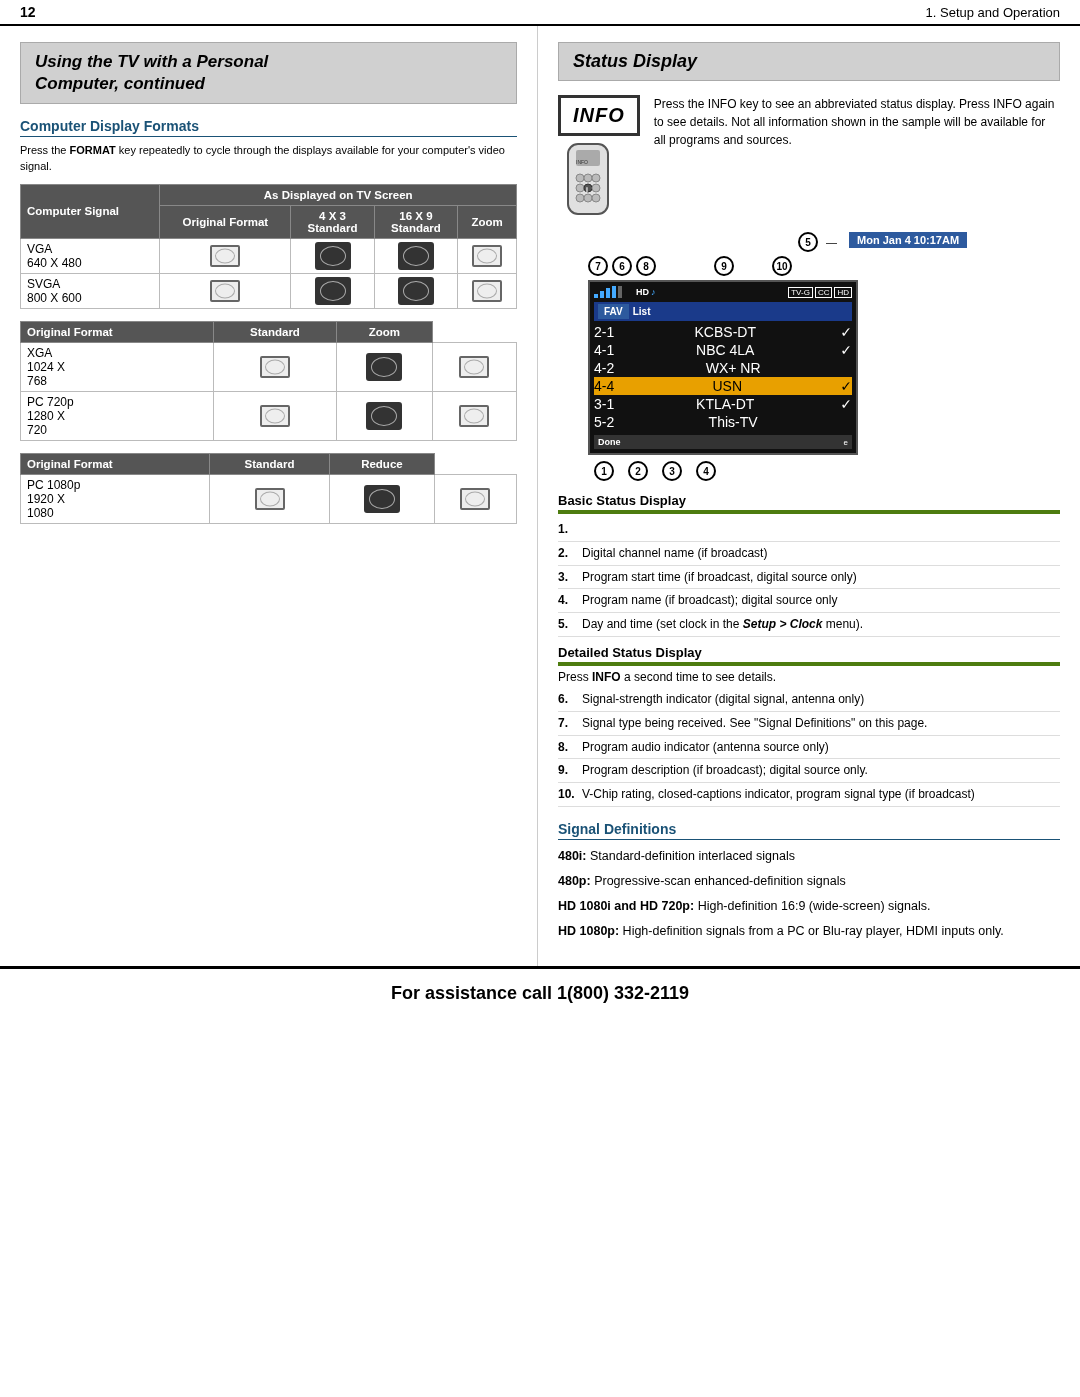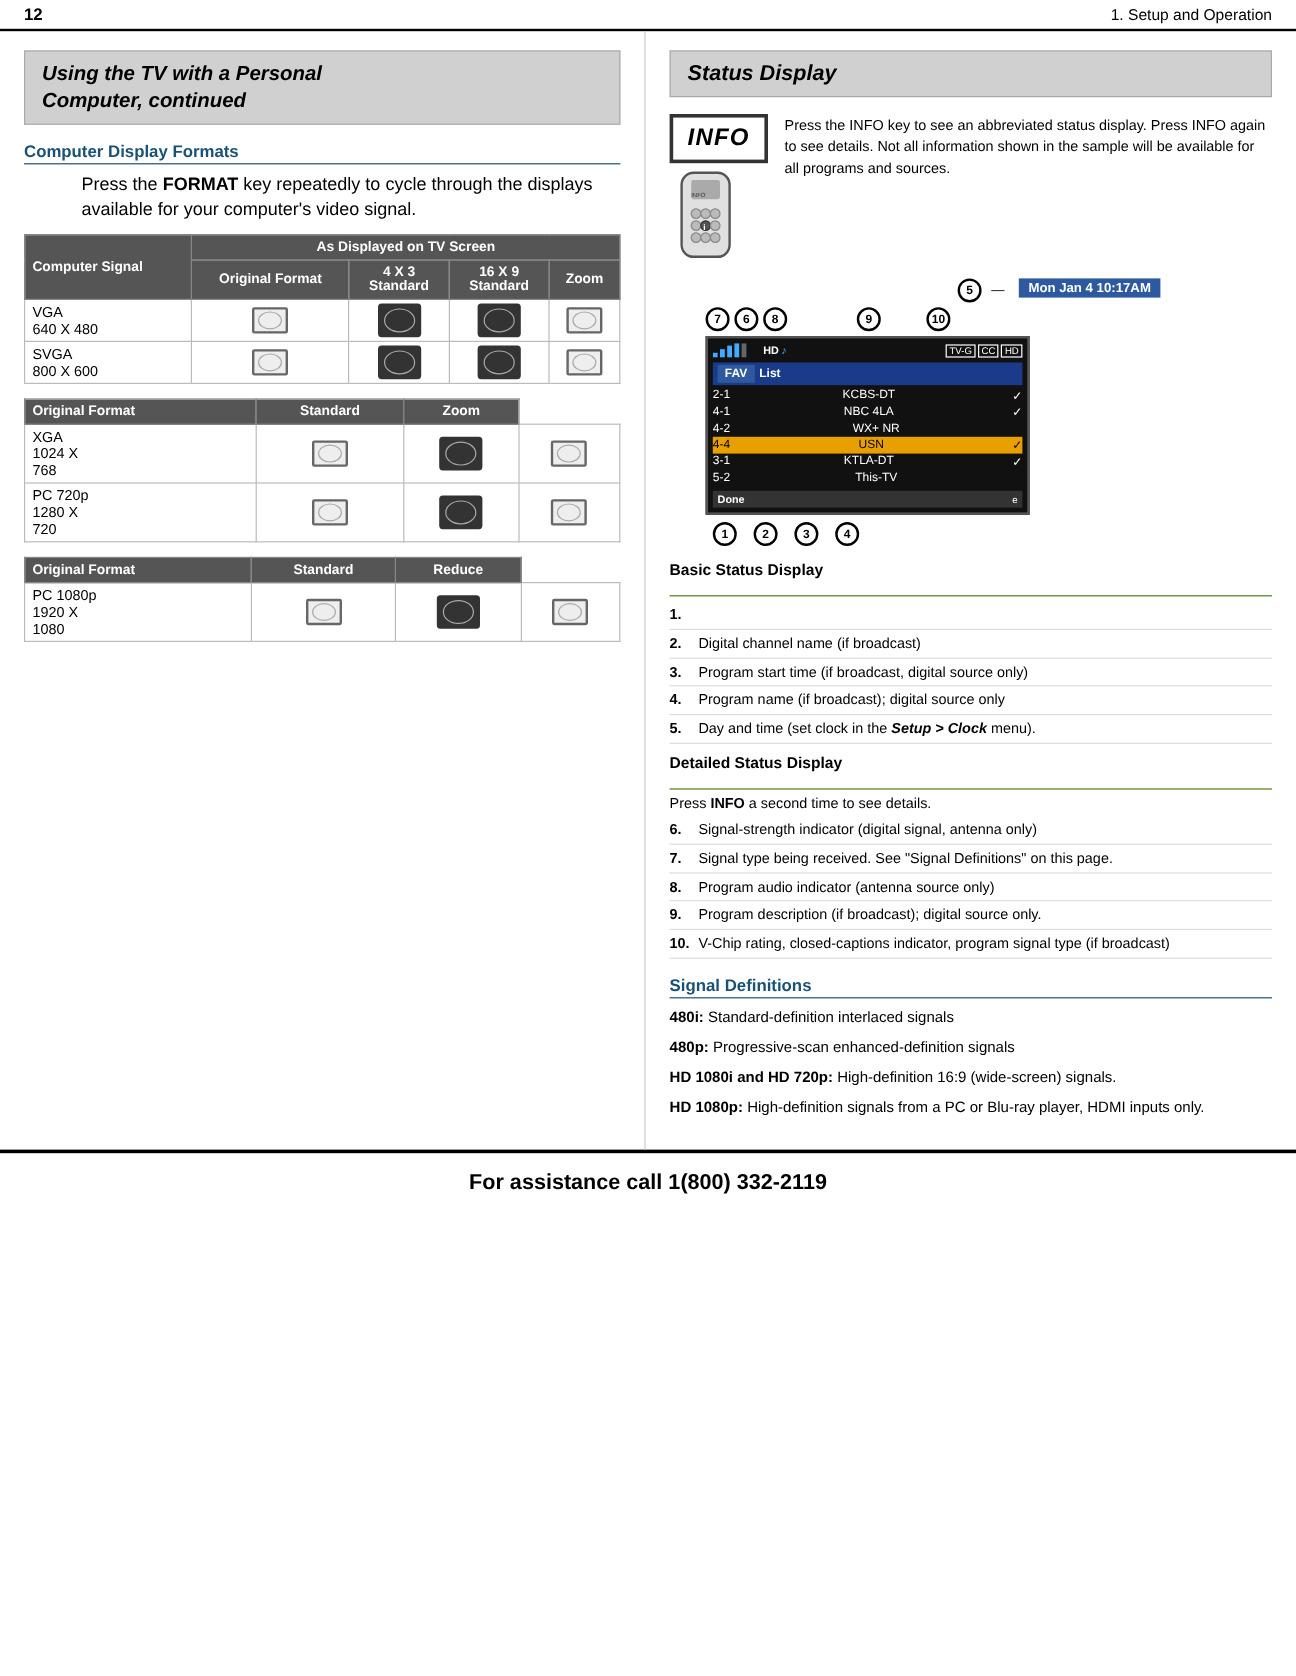--- a/index.html
+++ b/index.html
@@ -75,24 +75,23 @@
     .subsection-heading {
       color: #1a5276;
       font-size: 14px;
       font-weight: bold;
       margin-bottom: 6px;
       border-bottom: 1px solid #1a5276;
       padding-bottom: 2px;
     }
 
     .intro-text {
-      font-size: 15px;
+      font-size: 11px;
       margin-bottom: 10px;
       line-height: 1.4;
-      margin-left: 48px;
     }
 
     
     .format-table {
       width: 100%;
       border-collapse: collapse;
       margin-bottom: 12px;
       font-size: 12px;
     }
     .format-table th {
@@ -206,22 +205,22 @@
       padding: 2px 8px;
       margin-bottom: 4px;
       font-weight: bold;
     }
 
     
     .status-section-heading {
       font-size: 13px;
       font-weight: bold;
       margin: 8px 0 4px 0;
-      border-bottom: 1px solid #4d7c0f;
-      padding-bottom: 14px;
+      border-bottom: 4px solid #4d7c0f;
+      padding-bottom: 2px;
     }
 
     .status-list {
       list-style: none;
       padding: 0;
       font-size: 12px;
     }
     .status-list li {
       display: flex;
       gap: 6px;
@@ -274,21 +273,21 @@
       color: #fff;
       padding: 2px 6px;
       font-size: 10px;
       font-weight: bold;
     }
 
     .channel-list-row {
       display: flex;
       justify-content: space-between;
       padding: 1px 0;
-      font-size: 10px;
+      font-size: 14px;
       color: #fff;
     }
     .channel-highlighted {
       background: #e8a000;
       color: #000;
     }
 
     .arrow-right {
       color: #fff;
       margin-left: 4px;

